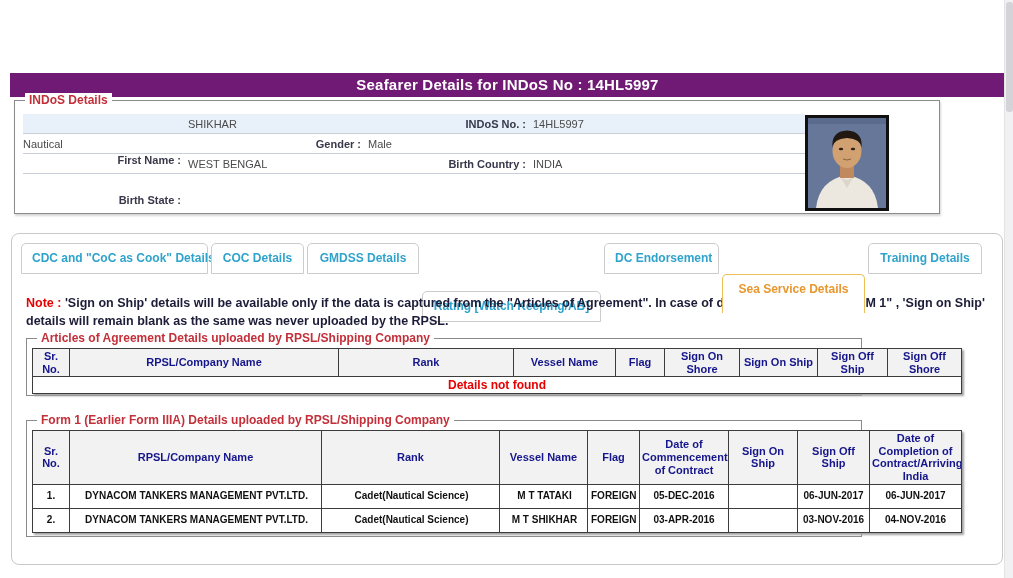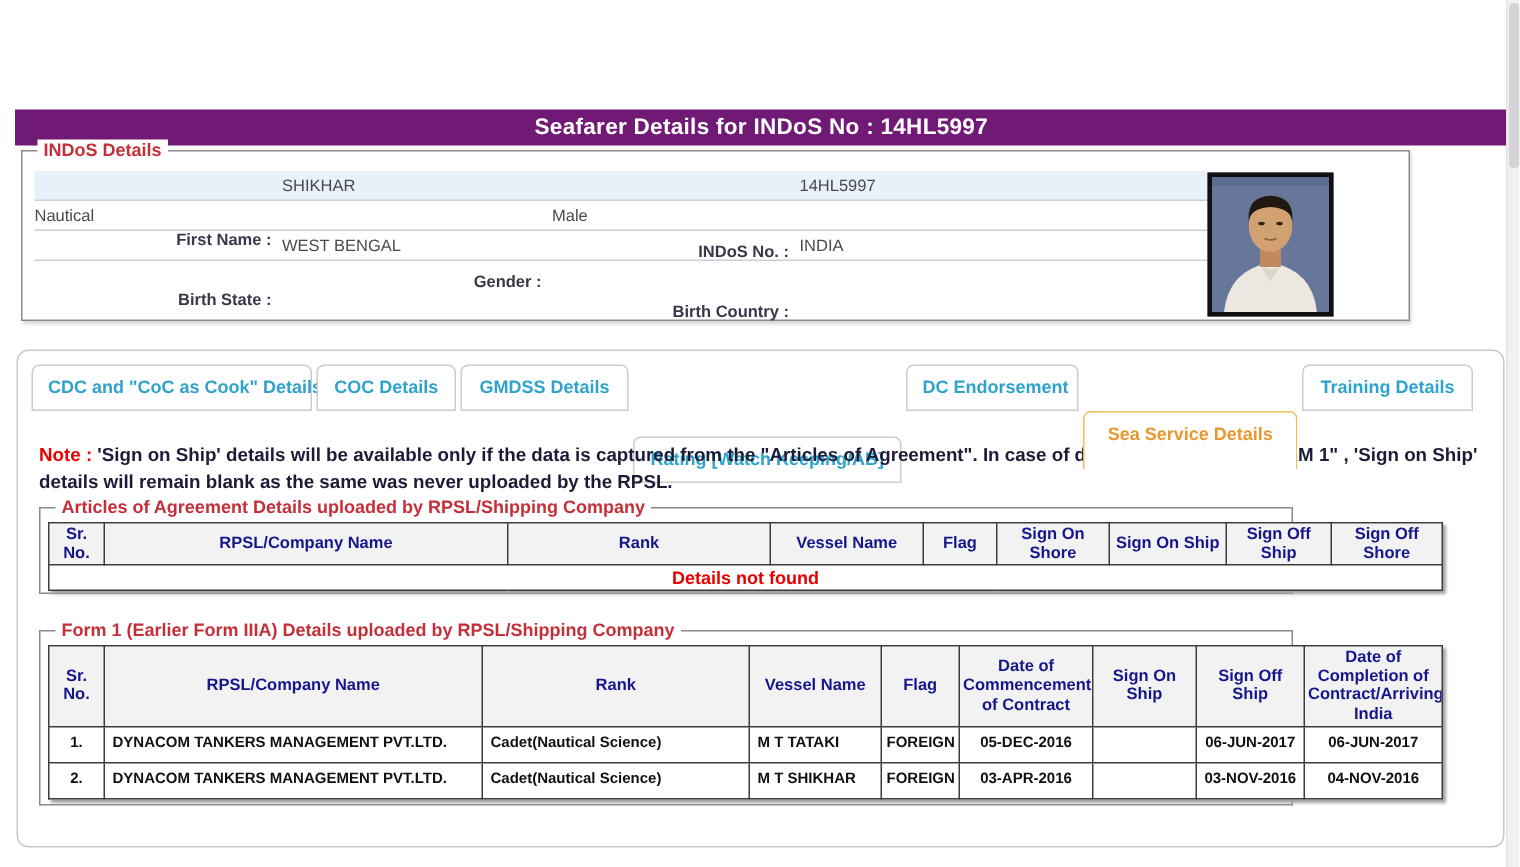--- a/index.html
+++ b/index.html
@@ -14,21 +14,21 @@
 
   
   .indos-fs { position:absolute; left:14px; top:100px; width:926px; height:114px;
               border:1px solid #8a8a8a; background:#ffffff; box-shadow:1px 2px 2px #d6d6d6; }
   .fs-legend { position:absolute; top:-8px; left:10px; background:#ffffff; padding:0 4px;
                color:#c3303a; font-weight:bold; font-size:12px; white-space:nowrap; }
   .detail-rows { position:absolute; left:8px; top:13px; width:782px; }
   .detail-row { display:flex; height:20px; line-height:20px; border-bottom:1px solid #c9cfd8; font-size:11px; }
   .detail-row.alt { background:#e8f1fa; }
   .lbl { font-weight:bold; color:#38384a; text-align:right; padding-right:7px; white-space:nowrap; }
-  .l1 { width:165px;margin-top:36px; } .l2 { width:95px;margin-top:44px; }
+  .l1 { width:165px;margin-top:36px; } .l2 { width:95px; }
   .val { color:#4a4a4a; white-space:nowrap; }
   .v1 { width:250px; } .v2 { flex:1; }
 
   .photo { position:absolute; left:790px; top:14px; width:84px; height:96px;
            border:3px solid #101010; background:#66779a; }
   .photo svg { display:block; width:100%; height:100%; }
 
   
   .panel { position:absolute; left:11px; top:233px; width:992px; height:332px;
            border:1px solid #c9c9c9; border-radius:8px; background:#ffffff; }
@@ -47,21 +47,21 @@
   .fs-form1 { top:186px; height:117px; }
 
   table { border-collapse:collapse; table-layout:fixed; position:absolute; left:5px; top:9px;
           width:929px; background:#ffffff; border:1px solid #222222; box-shadow:2px 2px 2px #a2a2a2; }
   th,td { border:1px solid #3c3c3c; overflow:hidden; vertical-align:middle; }
   th { background:#f2f2f2; color:#16168c; font-size:11px; font-weight:bold;
        text-align:center; padding:1px 2px; line-height:1.15; }
   #tbl1 th { height:27px; }
   td { font-size:10px; font-weight:bold; color:#101010; padding:1px 3px; line-height:1.25; }
   #tbl2 td { height:24px; }
-  td.c { text-align:center; } td.l { text-align:left; padding-left:5px; }
+  td.c { text-align:center; } td.l { text-align:center; padding-left:5px; }
   .empty-cell { color:#e80000; font-size:12px; font-weight:bold; text-align:center;
                 height:17px; padding:0; }
 
   
   .scrollbar { position:absolute; right:0; top:0; width:9px; height:578px;
                background:#f1f1f3; border-left:1px solid #e3e3e6; }
   .scroll-thumb { position:absolute; left:1px; top:2px; width:7px; height:110px;
                   background:#d4d4d8; border-radius:3px; }
 </style>
 </head>

